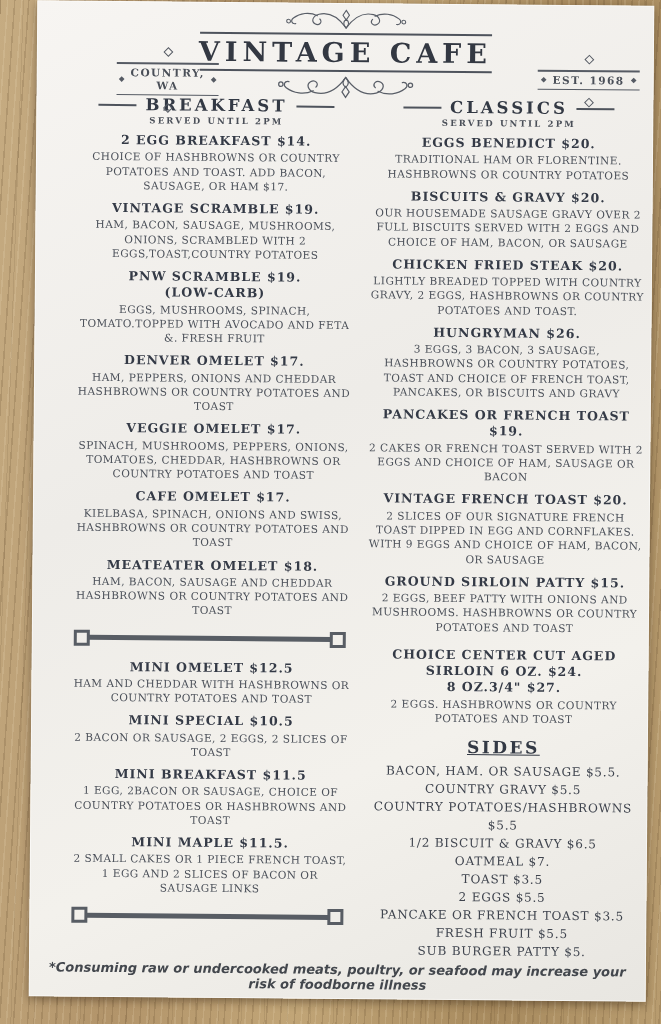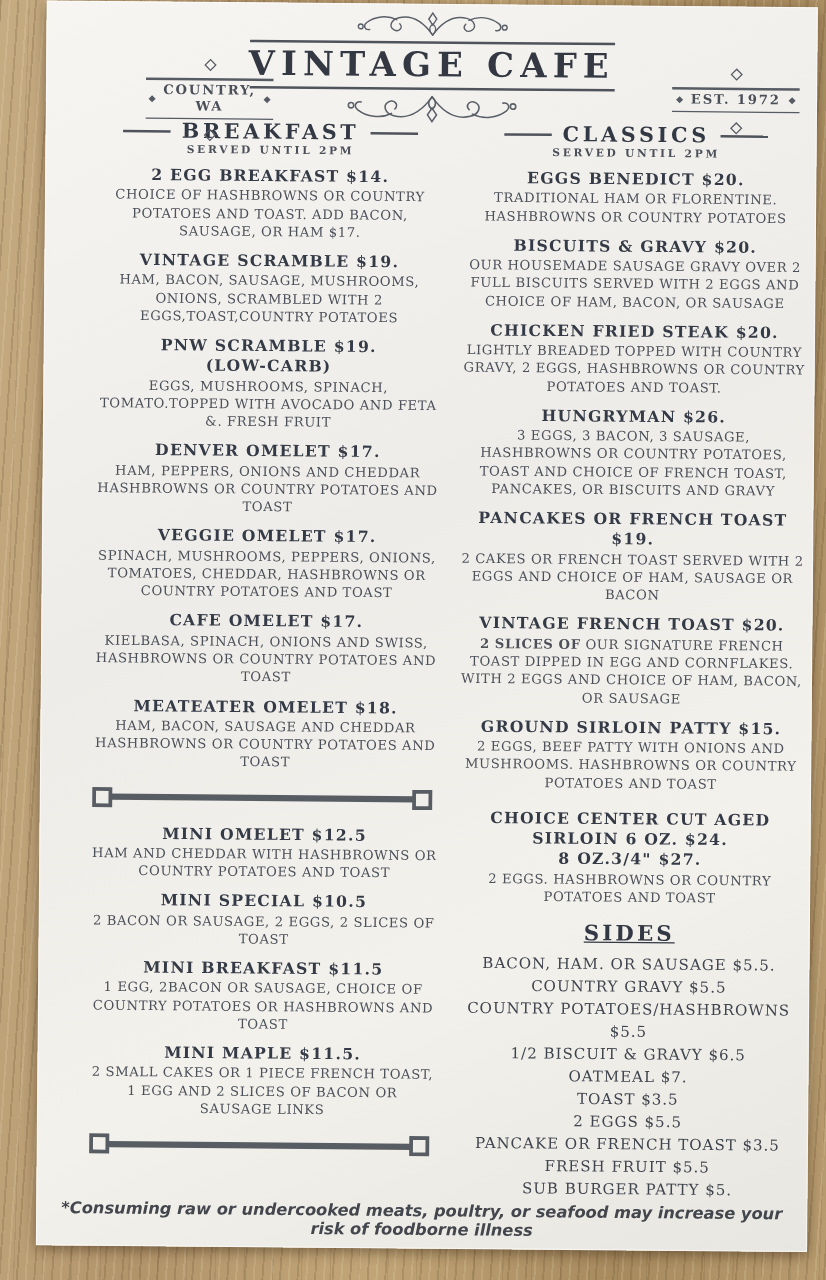--- a/index.html
+++ b/index.html
@@ -39,21 +39,21 @@
   .col-classics{width:49%;padding-left:2px;}
   .sec-head{display:flex;align-items:center;justify-content:center;gap:9px;margin-bottom:1px;}
   .sec-head .dash{height:2px;width:38px;background:#4e535c;}
   .sec-title{font-size:16.5px;font-weight:bold;letter-spacing:3px;color:#333944;}
   .sec-sub{text-align:center;font-size:8.5px;font-weight:bold;letter-spacing:2.2px;
     color:#4a4f58;margin-bottom:7px;}
   .item{text-align:center;margin-bottom:8px;}
   .item-name{font-size:12.5px;font-weight:bold;letter-spacing:1px;color:#343a46;line-height:1.3;}
   .item-desc{font-size:10.5px;letter-spacing:.5px;color:#4b5059;line-height:1.36;
     white-space:pre-line;margin-top:1px;}
-  .bold{font-weight:bold;}
+  .bold{font-weight:normal;}
   .gap-top{margin-top:13px;}
   .divider{display:flex;align-items:center;margin:13px 4px 13px 0;}
   .divider .sq{width:10px;height:10px;border:3.5px solid #585d64;flex:0 0 auto;}
   .divider .bar{flex:1;height:5px;background:#585d64;margin:0 -2px;}
   
   .sides-title{text-align:center;font-size:17px;font-weight:bold;letter-spacing:2.5px;
     text-decoration:underline;margin:12px 0 5px;color:#333944;}
   .side-line{text-align:center;font-size:12px;letter-spacing:.8px;line-height:1.5;color:#3f444e;}
   
   .footer{position:absolute;left:8px;right:8px;bottom:7px;text-align:center;
@@ -110,21 +110,21 @@
         </div>
         <div class="b-line"></div>
         <span class="b-orn"></span>
       </div>
 
       <div class="badge badge-right">
         <span class="b-orn"></span>
         <div class="b-line"></div>
         <div class="b-row">
           <span class="dia"></span>
-          <div class="b-text">EST. 1972</div>
+          <div class="b-text">EST. 1968</div>
           <span class="dia"></span>
         </div>
         <div class="b-line"></div>
         <span class="b-orn"></span>
       </div>
     </div>
 
     <div class="cols">
 
       <div class="col col-breakfast">
@@ -221,21 +221,21 @@
         <div class="item">
           <div class="item-name">HUNGRYMAN $26.</div>
           <div class="item-desc">3 EGGS, 3 BACON, 3 SAUSAGE, HASHBROWNS OR COUNTRY POTATOES, TOAST AND CHOICE OF FRENCH TOAST, PANCAKES, OR BISCUITS AND GRAVY</div>
         </div>
         <div class="item">
           <div class="item-name">PANCAKES OR FRENCH TOAST $19.</div>
           <div class="item-desc">2 CAKES OR FRENCH TOAST SERVED WITH 2 EGGS AND CHOICE OF HAM, SAUSAGE OR BACON</div>
         </div>
         <div class="item">
           <div class="item-name">VINTAGE FRENCH TOAST $20.</div>
-          <div class="item-desc"><span class="bold">2 SLICES OF</span><span> OUR SIGNATURE FRENCH TOAST DIPPED IN EGG AND CORNFLAKES. WITH 2 EGGS AND CHOICE OF HAM, BACON, OR SAUSAGE</span></div>
+          <div class="item-desc"><span class="bold">2 SLICES OF</span><span> OUR SIGNATURE FRENCH TOAST DIPPED IN EGG AND CORNFLAKES. WITH 9 EGGS AND CHOICE OF HAM, BACON, OR SAUSAGE</span></div>
         </div>
         <div class="item">
           <div class="item-name">GROUND SIRLOIN PATTY $15.</div>
           <div class="item-desc">2 EGGS, BEEF PATTY WITH ONIONS AND MUSHROOMS. HASHBROWNS OR COUNTRY POTATOES AND TOAST</div>
         </div>
         <div class="item gap-top">
           <div class="item-name">CHOICE CENTER CUT AGED SIRLOIN 6 OZ. $24.</div>
           <div class="item-name">8 OZ.3/4" $27.</div>
           <div class="item-desc">2 EGGS. HASHBROWNS OR COUNTRY POTATOES AND TOAST</div>
         </div>

